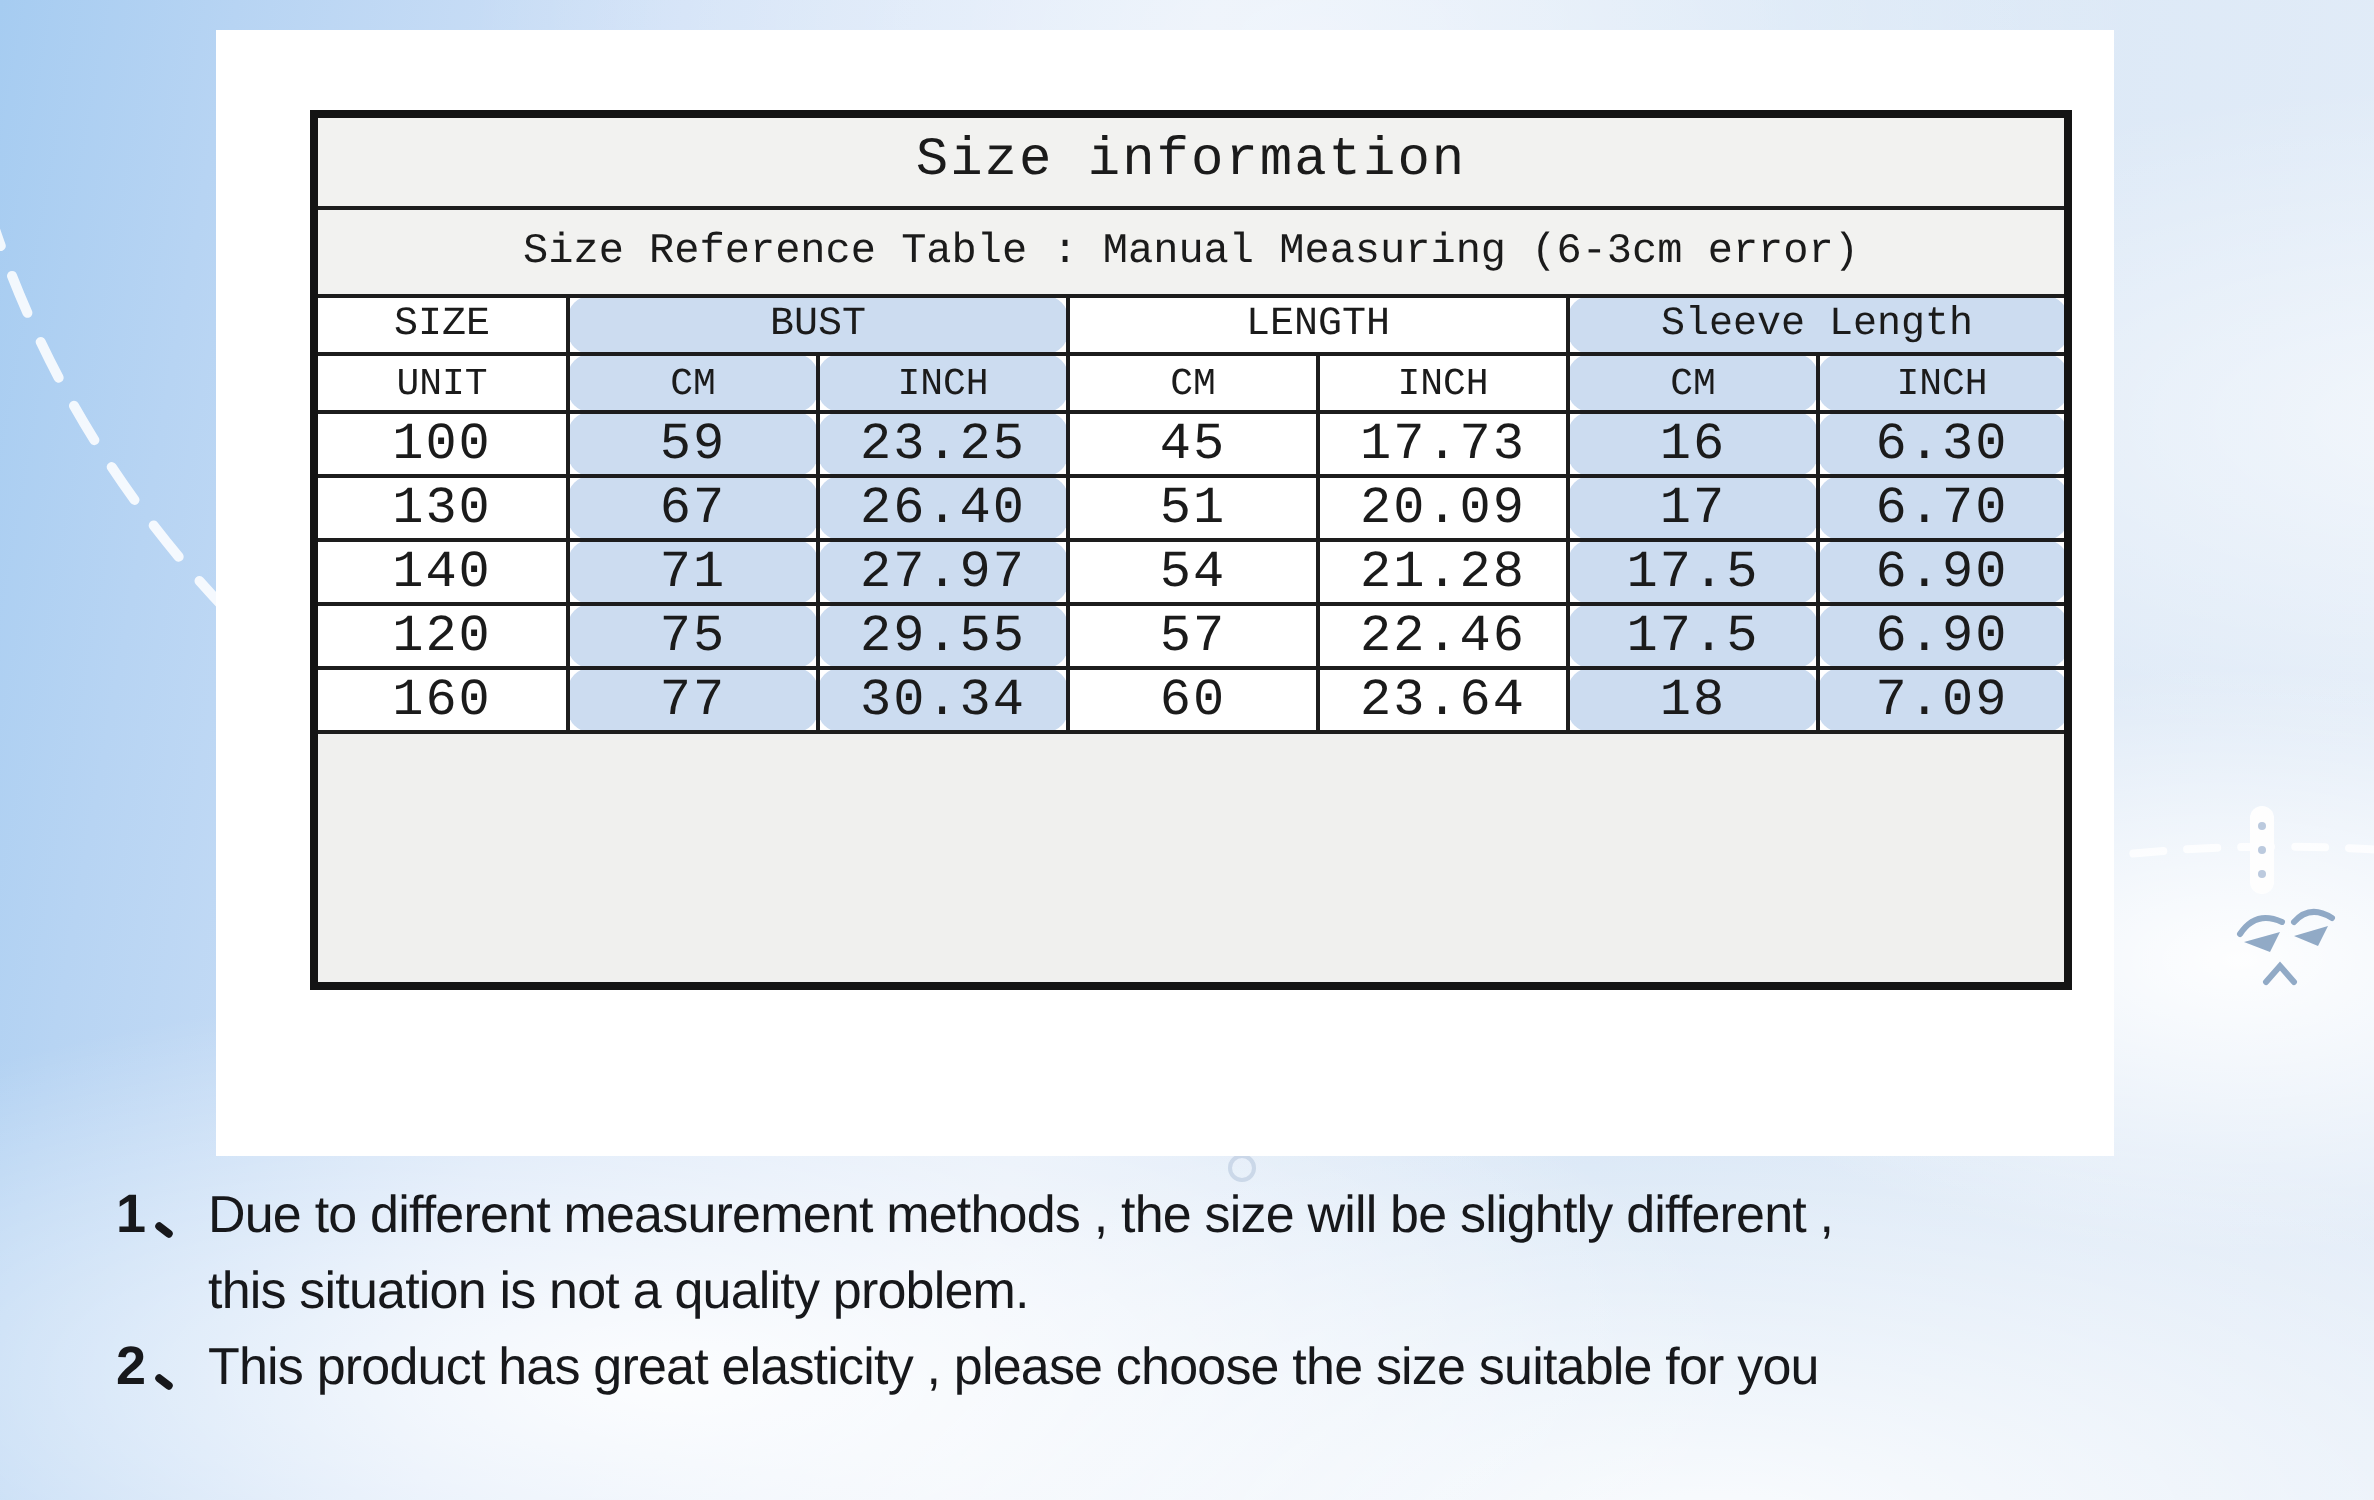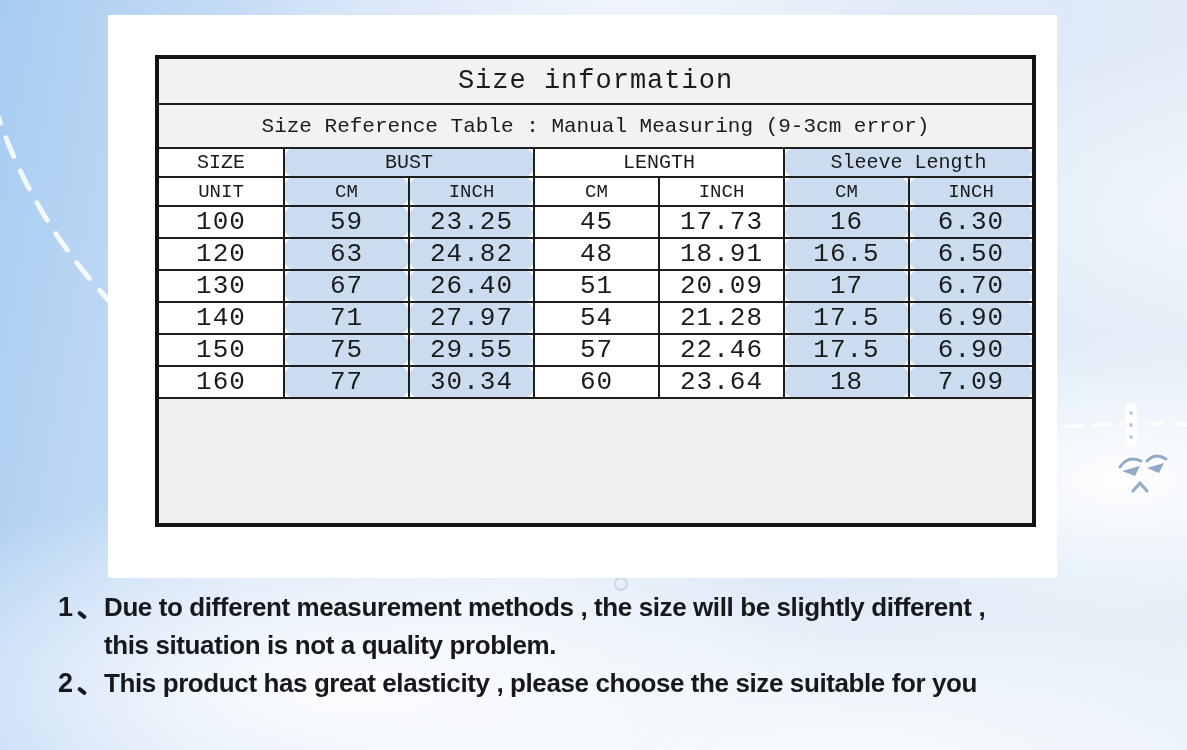--- a/index.html
+++ b/index.html
@@ -46,21 +46,21 @@
   .note-num{
     width:46px;flex:0 0 46px;font-weight:700;font-size:27px;line-height:38px;
     white-space:nowrap;
   }
   .cjk-comma{
     display:inline-block;width:10px;height:4px;background:#17181b;border-radius:2px;
     transform:rotate(38deg);margin-left:4px;vertical-align:-1px;
   }
   .note-lines{flex:1;}
   .note-line{
-    font-weight:700;font-size:26px;line-height:38px;letter-spacing:-0.4px;
+    font-weight:400;font-size:26px;line-height:38px;letter-spacing:-0.4px;
     white-space:nowrap;
   }
 </style>
 </head>
 <body>
 
 <svg class="sky-decor" viewBox="0 0 1187 750" xmlns="http://www.w3.org/2000/svg">
   <path d="M -6 104 Q 30 218 114 306" fill="none" stroke="#ffffff" stroke-width="5" stroke-linecap="round" stroke-dasharray="20 16" opacity="0.85"></path>
   <path d="M 1040 430 Q 1110 420 1192 425" fill="none" stroke="#ffffff" stroke-width="4" stroke-linecap="round" stroke-dasharray="15 12" opacity="0.8"></path>
   <g opacity="0.95">
@@ -88,21 +88,21 @@
       <col style="width:125px">
         <col style="width:125px">
       <col style="width:125px">
         <col style="width:125px">
     </colgroup>
     <tbody>
       <tr>
         <td class="title-cell" colspan="7">Size information</td>
       </tr>
       <tr>
-        <td class="subtitle-cell" colspan="7">Size Reference Table : Manual Measuring (9-3cm error)</td>
+        <td class="subtitle-cell" colspan="7">Size Reference Table : Manual Measuring (6-3cm error)</td>
       </tr>
       <tr>
         <td class="group-cell bg-white">SIZE</td>
         <td class="group-cell bg-blue" colspan="2">BUST</td>
         <td class="group-cell bg-white" colspan="2">LENGTH</td>
         <td class="group-cell bg-blue" colspan="2">Sleeve Length</td>
       </tr>
       <tr>
         <td class="unit-cell bg-white">UNIT</td>
         <td class="unit-cell bg-blue">CM</td>
@@ -116,48 +116,39 @@
       <tr>
         <td class="data-cell bg-white">100</td>
         <td class="data-cell bg-blue">59</td>
         <td class="data-cell bg-blue">23.25</td>
         <td class="data-cell bg-white">45</td>
         <td class="data-cell bg-white">17.73</td>
         <td class="data-cell bg-blue">16</td>
         <td class="data-cell bg-blue">6.30</td>
       </tr>
       <tr>
-        <td class="data-cell bg-white">120</td>
-        <td class="data-cell bg-blue">63</td>
-        <td class="data-cell bg-blue">24.82</td>
-        <td class="data-cell bg-white">48</td>
-        <td class="data-cell bg-white">18.91</td>
-        <td class="data-cell bg-blue">16.5</td>
-        <td class="data-cell bg-blue">6.50</td>
-      </tr>
-      <tr>
         <td class="data-cell bg-white">130</td>
         <td class="data-cell bg-blue">67</td>
         <td class="data-cell bg-blue">26.40</td>
         <td class="data-cell bg-white">51</td>
         <td class="data-cell bg-white">20.09</td>
         <td class="data-cell bg-blue">17</td>
         <td class="data-cell bg-blue">6.70</td>
       </tr>
       <tr>
         <td class="data-cell bg-white">140</td>
         <td class="data-cell bg-blue">71</td>
         <td class="data-cell bg-blue">27.97</td>
         <td class="data-cell bg-white">54</td>
         <td class="data-cell bg-white">21.28</td>
         <td class="data-cell bg-blue">17.5</td>
         <td class="data-cell bg-blue">6.90</td>
       </tr>
       <tr>
-        <td class="data-cell bg-white">150</td>
+        <td class="data-cell bg-white">120</td>
         <td class="data-cell bg-blue">75</td>
         <td class="data-cell bg-blue">29.55</td>
         <td class="data-cell bg-white">57</td>
         <td class="data-cell bg-white">22.46</td>
         <td class="data-cell bg-blue">17.5</td>
         <td class="data-cell bg-blue">6.90</td>
       </tr>
       <tr>
         <td class="data-cell bg-white">160</td>
         <td class="data-cell bg-blue">77</td>

